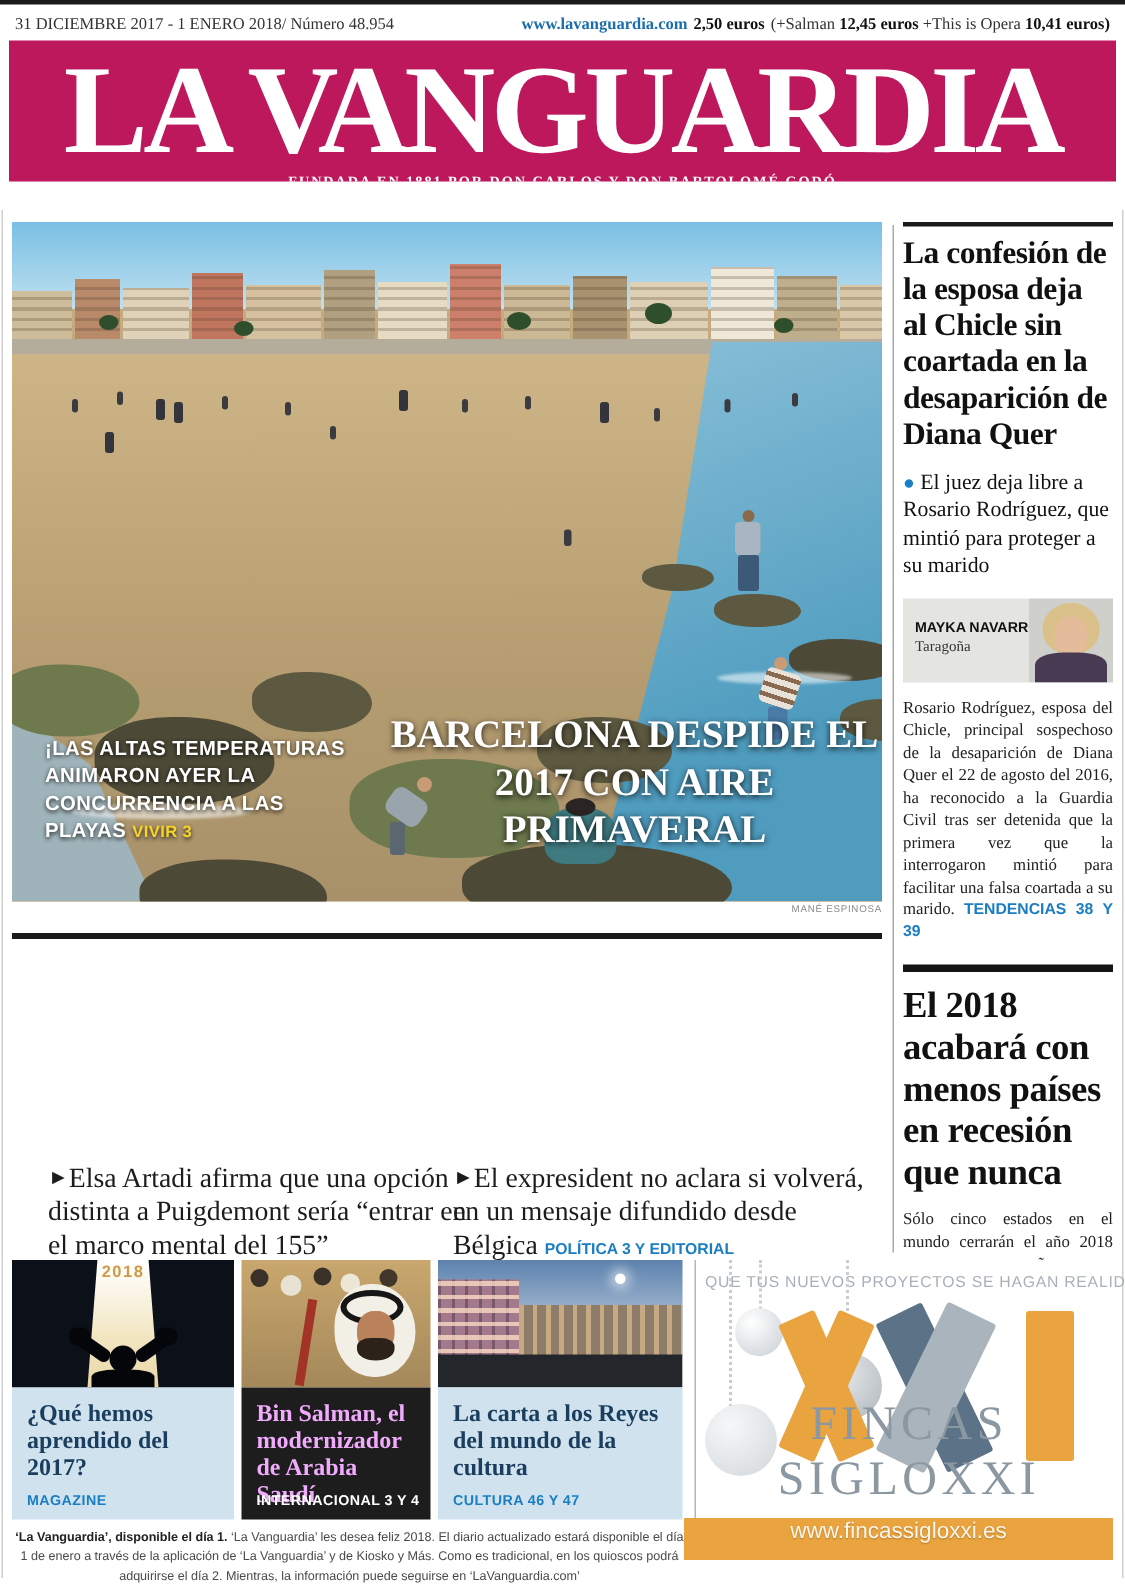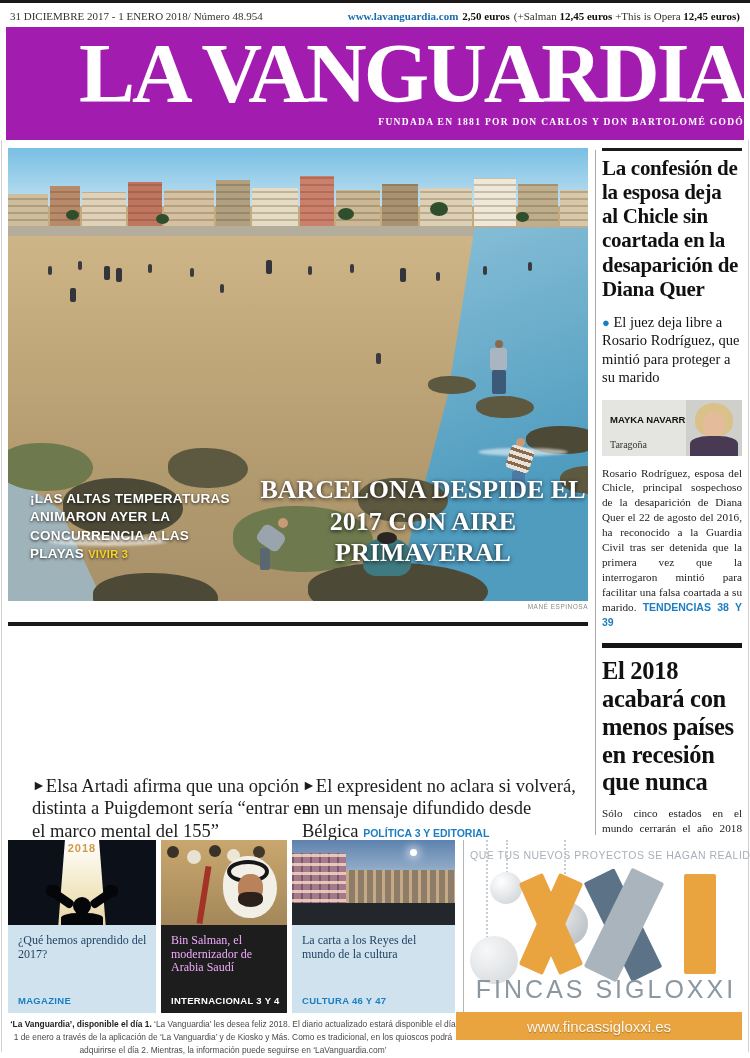--- a/index.html
+++ b/index.html
@@ -6,21 +6,21 @@
   .page{position:relative;width:750px;height:1058px;background:#fff;margin:0 auto;
         font-family:"Liberation Serif",serif;color:#111;overflow:hidden;}
   .edge{position:absolute;top:140px;bottom:6px;width:1px;background:#cfcfcf;}
   
   .topbar{position:absolute;top:0;left:0;right:0;height:26px;border-top:3px solid #1a1a1a;
           display:flex;justify-content:space-between;align-items:center;padding:0 10px;font-size:11px;color:#333;}
   .topbar .rt{display:flex;gap:4px;align-items:center;white-space:nowrap;}
   .site{color:#1b6dab;font-weight:bold;}
   .b{font-weight:bold;color:#111;}
   
-  .masthead{position:absolute;top:27px;left:6px;right:6px;height:113px;background:#a21caf;text-align:right;overflow:hidden;}
+  .masthead{position:absolute;top:27px;left:6px;right:6px;height:94px;background:#be185d;text-align:center;overflow:hidden;}
   .mast-title{font-size:84px;font-weight:bold;color:#fff;letter-spacing:-3px;line-height:92px;margin-top:1px;
               font-family:"Liberation Serif",serif;}
   .mast-sub{font-size:9.5px;font-weight:bold;color:#fff;letter-spacing:1.3px;margin-top:-3px;}
   
   .photo{position:absolute;top:148px;left:8px;width:580px;height:453px;overflow:hidden;background:#c3ab7e;}
   .sky{position:absolute;top:0;left:0;right:0;height:58px;background:linear-gradient(#79bfe4,#bfe0f0);}
   .bld{position:absolute;bottom:0;background-image:repeating-linear-gradient(0deg,rgba(80,60,40,.25) 0 2px,transparent 2px 7px);}
   .bldrow{position:absolute;top:24px;left:0;right:0;height:56px;}
   .prom{position:absolute;top:78px;left:0;right:0;height:10px;background:#b5ad9c;}
   .palm{position:absolute;width:13px;height:10px;background:#2f4f2c;border-radius:50%;}
@@ -47,21 +47,21 @@
           color:#8b8b8b;font-family:"Liberation Sans",sans-serif;letter-spacing:.5px;}
   
   .vdiv1{position:absolute;left:595px;top:150px;height:685px;width:1px;background:#a9a9a9;}
   .rcol{position:absolute;left:602px;top:148px;width:140px;}
   .rcol .toprule{height:3px;background:#1a1a1a;}
   .h-a1{font-size:21px;line-height:1.15;font-weight:bold;margin:5px 0 0;letter-spacing:-.3px;}
   .bullet-p{font-size:14.5px;line-height:1.27;margin:12px 0 0;}
   .dot{color:#1b7ec2;font-size:13px;}
   .byline{position:relative;margin-top:13px;height:56px;background:#e4e4e1;overflow:hidden;}
   .by-name{position:absolute;left:8px;top:14px;font-family:"Liberation Sans",sans-serif;font-size:9.5px;font-weight:bold;color:#111;}
-  .by-place{position:absolute;left:8px;top:39px;font-size:10px;color:#333;text-align:center;}
+  .by-place{position:absolute;left:8px;top:27px;font-size:10px;color:#333;text-align:center;}
   .by-photo{position:absolute;right:0;top:0;width:56px;height:56px;background:#cfcfcb;}
   .hair{position:absolute;left:9px;top:3px;width:38px;height:34px;background:#d9c189;border-radius:50% 50% 45% 45%;}
   .face{position:absolute;left:17px;top:12px;width:22px;height:26px;background:#e4bb9b;border-radius:45%;}
   .shoulders{position:absolute;left:4px;top:36px;width:48px;height:20px;background:#473a52;border-radius:40% 40% 0 0;}
   .body-txt{font-size:11.2px;line-height:1.33;text-align:justify;margin:10px 0 0;color:#222;}
   .lnk{color:#1b7ec2;font-family:"Liberation Sans",sans-serif;font-weight:bold;font-size:10.5px;}
   .blackbar{height:5px;background:#151515;margin-top:14px;}
   .h-a2{font-size:24.5px;line-height:1.13;font-weight:bold;margin:9px 0 0;letter-spacing:-.3px;}
   
   .lead-rule{position:absolute;left:8px;top:622px;width:580px;height:4px;background:#1a1a1a;}
@@ -71,21 +71,21 @@
   .sub .arr{font-size:14px;position:relative;top:-2px;}
   .sub .lnk{font-size:10.5px;}
   .sub1{left:8px;width:282px;margin-left:24px;}
   .sub2{left:302px;width:286px;}
   
   .item{position:absolute;top:840px;}
   .thumb{position:relative;width:100%;height:85px;overflow:hidden;}
   .ibox{position:relative;width:100%;height:88px;box-sizing:border-box;padding:9px 8px 6px 10px;}
   .ibox.light{background:#cfe2ee;}
   .ibox.dark{background:#1d1d1d;}
-  .ititle{font-size:12px;line-height:1.13;font-weight:normal;color:#1c3e5e;margin:0;}
+  .ititle{font-size:16px;line-height:1.13;font-weight:bold;color:#1c3e5e;margin:0;}
   .ibox.dark .ititle{color:#f0abfc;}
   .ilink{position:absolute;left:10px;bottom:7px;font-family:"Liberation Sans",sans-serif;font-weight:bold;
          font-size:9.5px;color:#1b7ec2;letter-spacing:.3px;}
   .ibox.dark .ilink{color:#fff;}
   .vdiv2{position:absolute;left:463px;top:840px;height:173px;width:1px;background:#b5b5b5;}
   
   .t-door{background:#0c1119;}
   .door{position:absolute;left:34%;top:0;width:32%;height:100%;
         clip-path:polygon(14% 0,86% 0,100% 100%,0 100%);
         background:linear-gradient(#fff,#f2e6c2 60%,#e8d6a8);}
@@ -114,44 +114,44 @@
         background-image:repeating-linear-gradient(90deg,rgba(255,215,160,.5) 0 3px,transparent 3px 9px);}
   .crowdband{position:absolute;left:0;right:0;bottom:0;height:22px;background:#23262b;}
   
   .ad{position:absolute;left:470px;top:840px;width:272px;height:206px;background:#fff;}
   .ad-tag{position:absolute;top:9px;left:0;width:100%;text-align:center;font-family:"Liberation Sans",sans-serif;
           font-size:10.5px;color:#a8b0b8;letter-spacing:.5px;white-space:nowrap;}
   .string{position:absolute;width:0;border-left:2px dotted #c9cdd1;top:0;}
   .ball{position:absolute;border-radius:50%;}
   .xxi{position:absolute;left:58px;top:34px;width:192px;height:102px;}
   .stk{position:absolute;border-radius:2px;}
-  .ad-brand{position:absolute;bottom:42px;left:0;width:100%;text-align:center;font-family:Liberation Sans, sans-serif;
-            font-size:25px;color:#8b97a1;letter-spacing:3px;}
+  .ad-brand{position:absolute;bottom:42px;left:0;width:100%;text-align:center;font-family:Liberation Serif, serif;
+            font-size:32px;color:#8b97a1;letter-spacing:3px;}
   .ad-url{position:absolute;left:-14px;right:0;bottom:6px;height:28px;background:#e9a440;
-          display:flex;align-items:center;justify-content:center;}
+          display:flex;justify-content:center;}
   .ad-url span{color:#fdf6ea;font-family:"Liberation Sans",sans-serif;font-size:15px;text-shadow:0 1px 1px rgba(140,90,20,.6);}
   
   .footer{position:absolute;left:8px;top:1018px;width:450px;text-align:center;
           font-family:"Liberation Sans",sans-serif;font-size:8.4px;line-height:1.55;color:#4a4a4a;
           border-bottom:1px solid #bbb;padding-bottom:7px;}
   .footer .fb{font-weight:bold;color:#222;}
 </style>
 </head>
 <body>
 
 <div class="page">
   <div class="edge" style="left:1px;"></div>
   <div class="edge" style="right:1px;"></div>
 
   <div class="topbar">
     <span>31 DICIEMBRE 2017 - 1 ENERO 2018/ Número 48.954</span>
     <span class="rt">
       <span class="site">www.lavanguardia.com</span>
       <span class="b">2,50 euros</span>
-      <span><span>(+Salman </span><span class="b">12,45 euros</span><span> +This is Opera </span><span class="b">12,45 euros)</span></span>
+      <span><span>(+Salman </span><span class="b">12,45 euros</span><span> +This is Opera </span><span class="b">10,41 euros)</span></span>
     </span>
   </div>
 
   <div class="masthead">
     <div class="mast-title">LA VANGUARDIA</div>
     <div class="mast-sub">FUNDADA EN 1881 POR DON CARLOS Y DON BARTOLOMÉ GODÓ</div>
   </div>
 
   <div class="photo">
     <div class="sky"></div>

